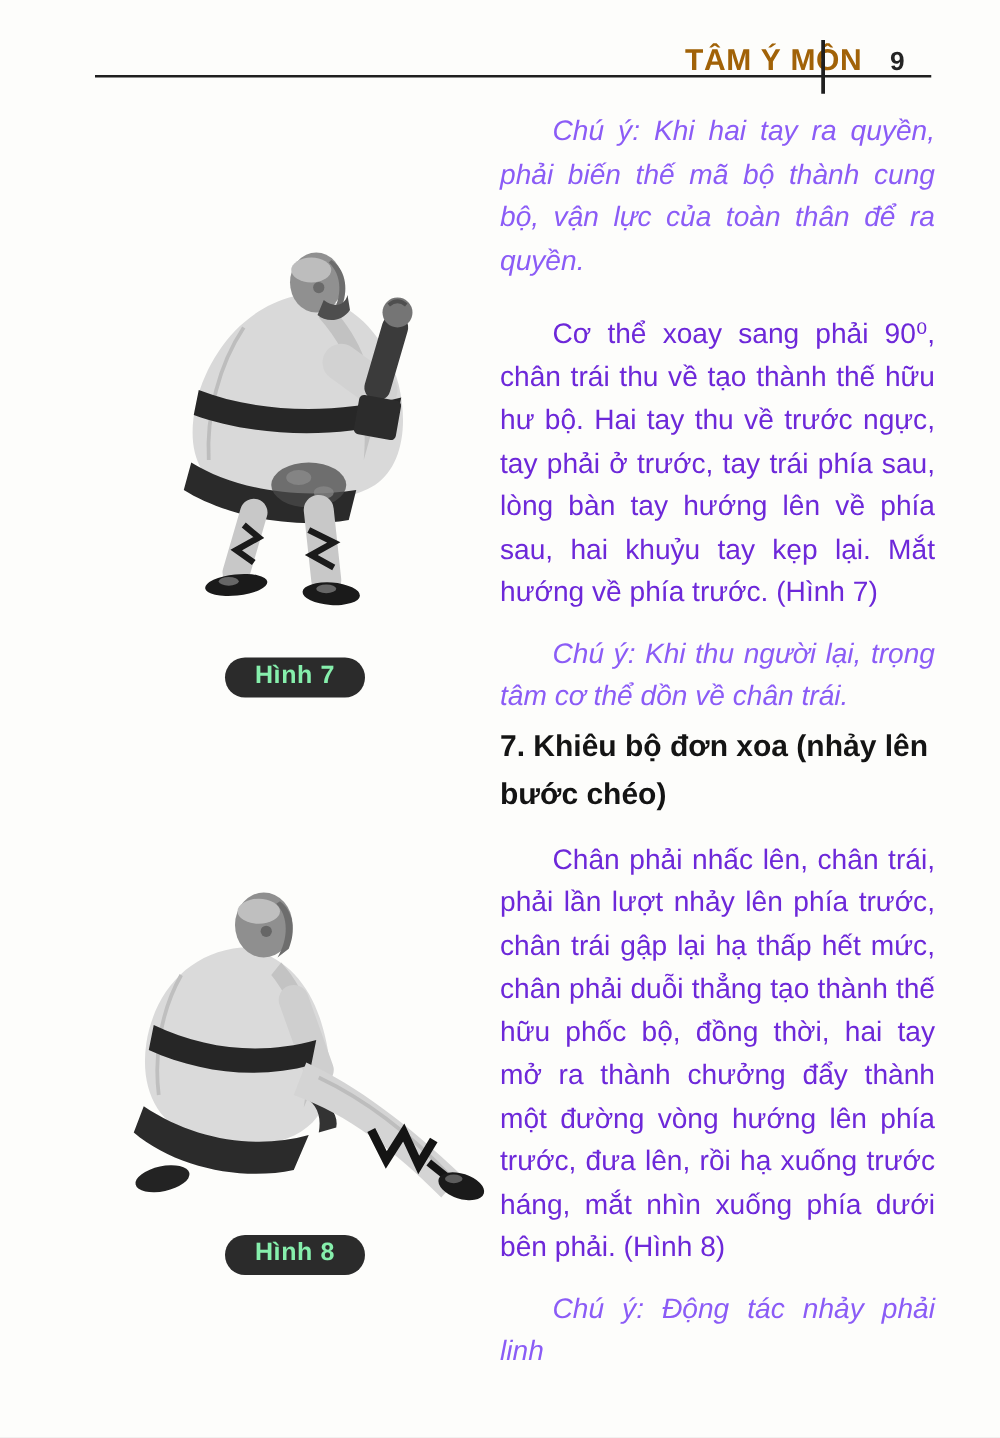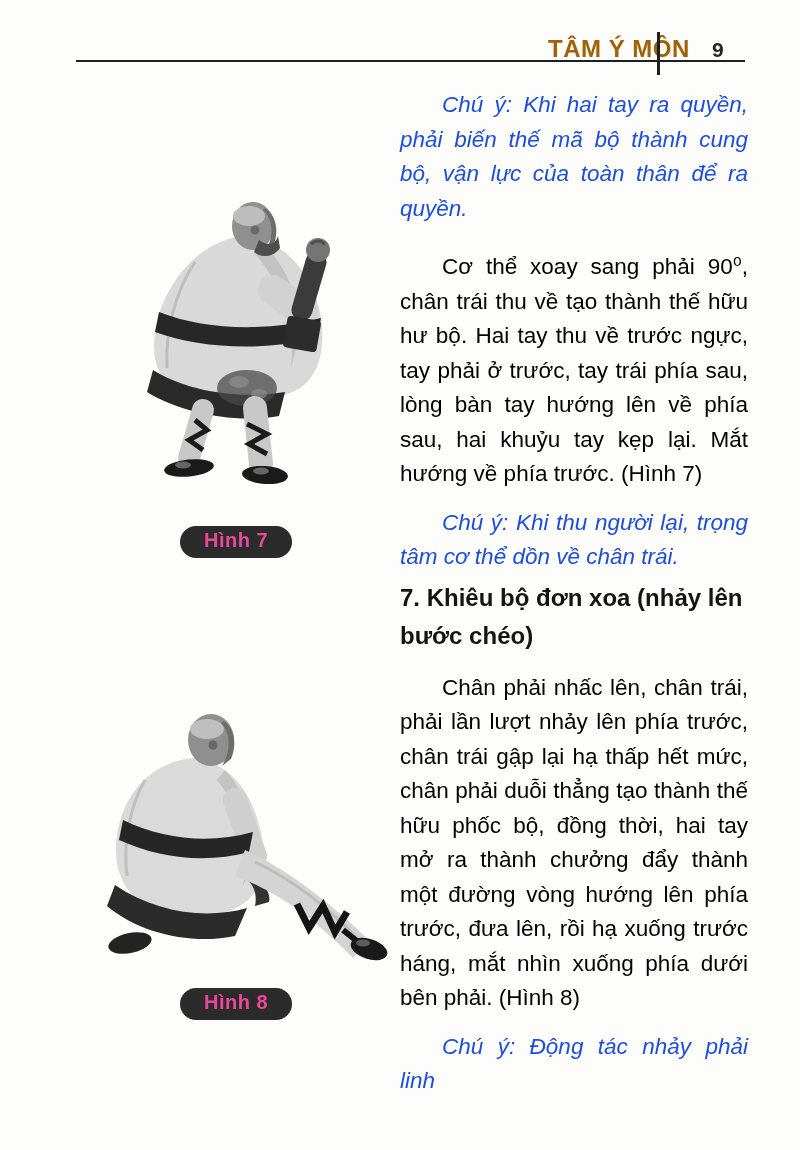--- a/index.html
+++ b/index.html
@@ -9,31 +9,31 @@
     font-family:"Liberation Sans","DejaVu Sans",sans-serif;
     color:#1e1e1e;
   }
   
   .hdr-rule{position:absolute;left:76px;top:60px;width:669px;height:2px;background:#1f1f1f;}
   .hdr-title{position:absolute;left:548px;top:35px;font-size:24px;font-weight:700;letter-spacing:.5px;color:#a16207;}
   .hdr-vbar{position:absolute;left:657px;top:32px;width:3px;height:43px;background:#1f1f1f;}
   .hdr-page{position:absolute;left:712px;top:38px;font-size:21px;font-weight:600;color:#242424;}
   
   .text-col{position:absolute;left:400px;top:88px;width:348px;}
-  .note{font-style:italic;font-size:22.5px;line-height:34.5px;text-align:justify;text-indent:42px;margin:0 0 24px;color:#1d4ed8;}
+  .note{font-style:italic;font-size:22.5px;line-height:34.5px;text-align:justify;text-indent:42px;margin:0 0 24px;color:#8b5cf6;}
   .sec-heading{font-size:24px;line-height:38px;font-weight:700;margin:4px 0 10px;color:#141414;}
-  .bodyp{font-size:22.5px;line-height:34.5px;text-align:justify;text-indent:42px;margin:16px 0 14px;color:#000000;}
+  .bodyp{font-size:22.5px;line-height:34.5px;text-align:justify;text-indent:42px;margin:16px 0 14px;color:#6d28d9;}
   .note.mid{margin:0 0 0;}
   .note.last{margin:0;}
   
   figure{margin:0;padding:0;position:absolute;}
   .fig7{left:135px;top:192px;width:250px;}
   .fig8{left:85px;top:700px;width:315px;}
   .fig-label{
-    display:block;width:112px;background:#2b2b2b;color:#ec4899;
+    display:block;width:112px;background:#2b2b2b;color:#86efac;
     font-weight:700;font-size:20px;text-align:center;
     padding:3px 0 6px;border-radius:16px;letter-spacing:.5px;
   }
   .fig7 .fig-label{margin:14px 0 0 45px;}
   .fig8 .fig-label{margin:10px 0 0 95px;}
   svg{display:block;}
 </style>
 </head>
 <body>
 

